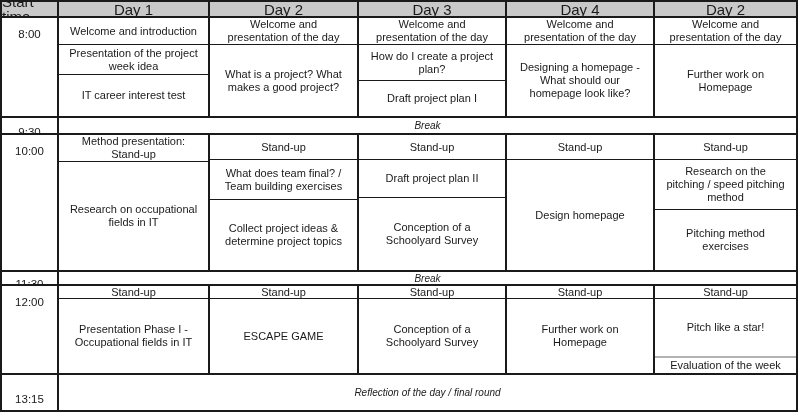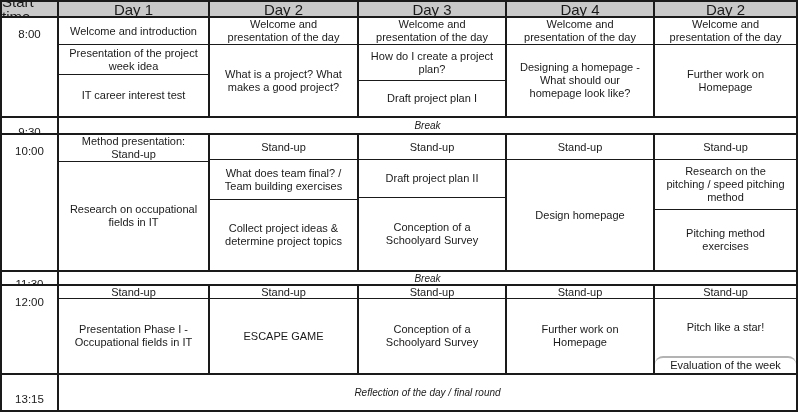--- a/index.html
+++ b/index.html
@@ -44,21 +44,21 @@
     font-size: 11px; line-height: 1.18;
     padding: 1px 10px;
     border-bottom: 1px solid #1a1a1a;
     flex: 0 0 auto;
   }
   .sub:last-child { border-bottom: none; }
   .grow { flex: 1 1 auto; }
   .gray-top { border-top: 2px solid #b3b3b3; }
   .h27 { height: 27px; } .h30 { height: 30px; text-align: center; } .h36 { height: 36px; }
   .h25 { height: 25px; } .h40 { height: 40px; } .h38 { height: 38px; }
-  .h50 { height: 50px; } .h13 { height: 13px; padding: 0 2px; } .h17 { height: 17px; border-radius: 8px; }
+  .h50 { height: 50px; } .h13 { height: 13px; padding: 0 2px; } .h17 { height: 17px; }
   .span5 {
     grid-column: 2 / 7;
     display: flex; align-items: center; justify-content: center;
     text-align: center; font-size: 10px; font-style: italic;
   }
 </style>
 </head>
 <body>
 
 <div class="grid">

